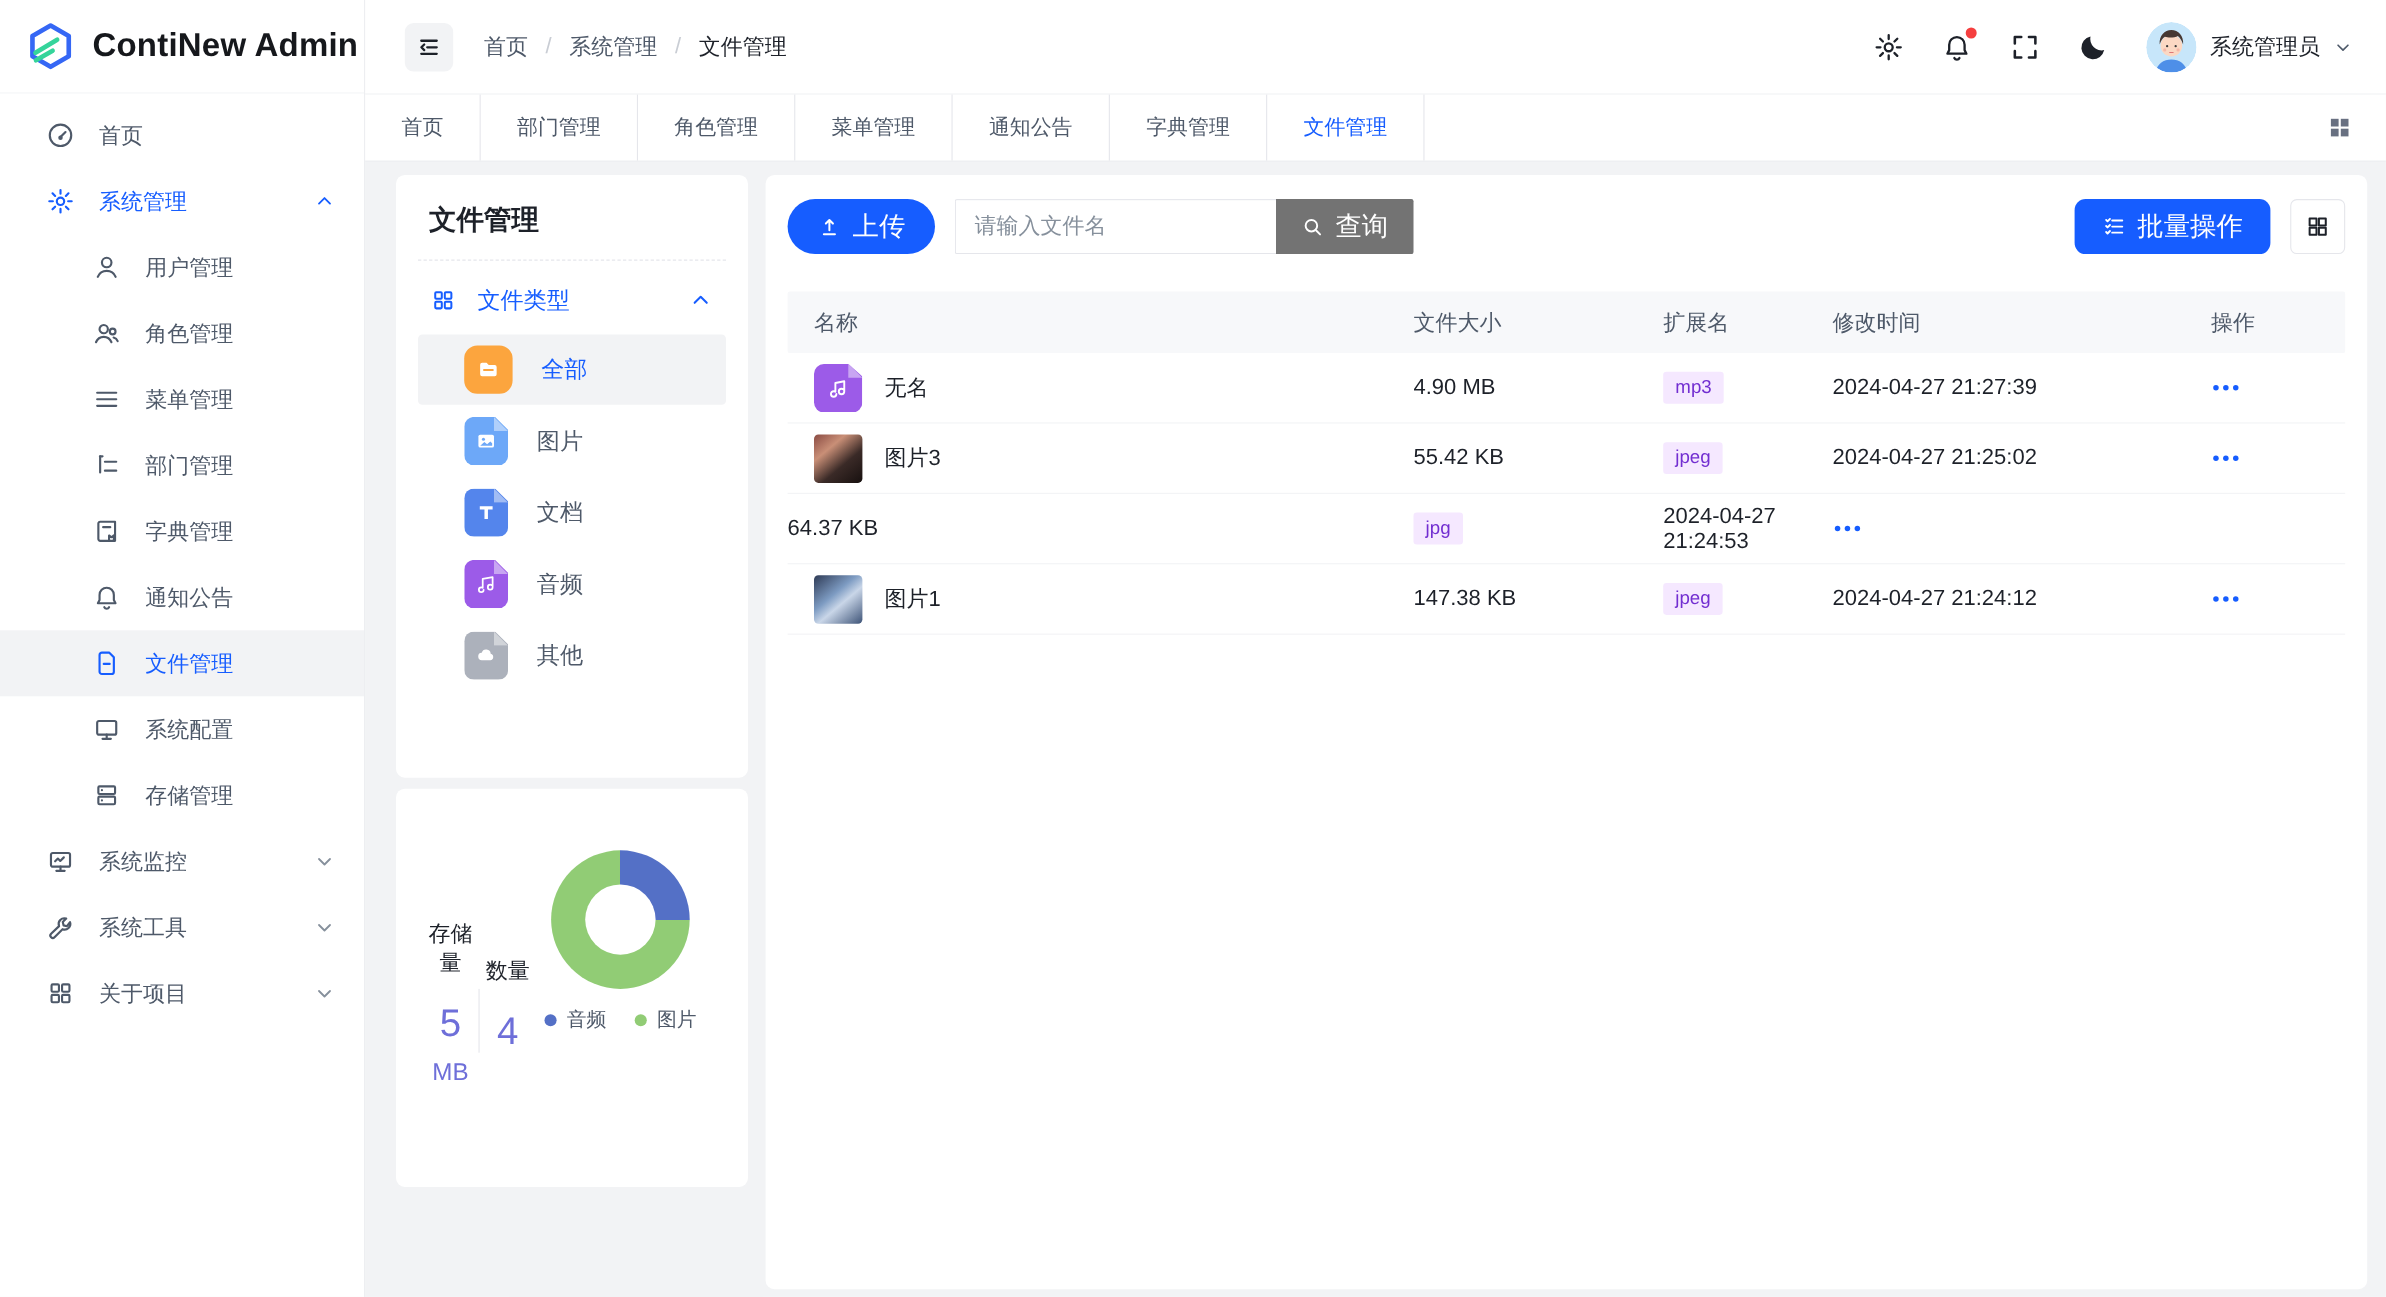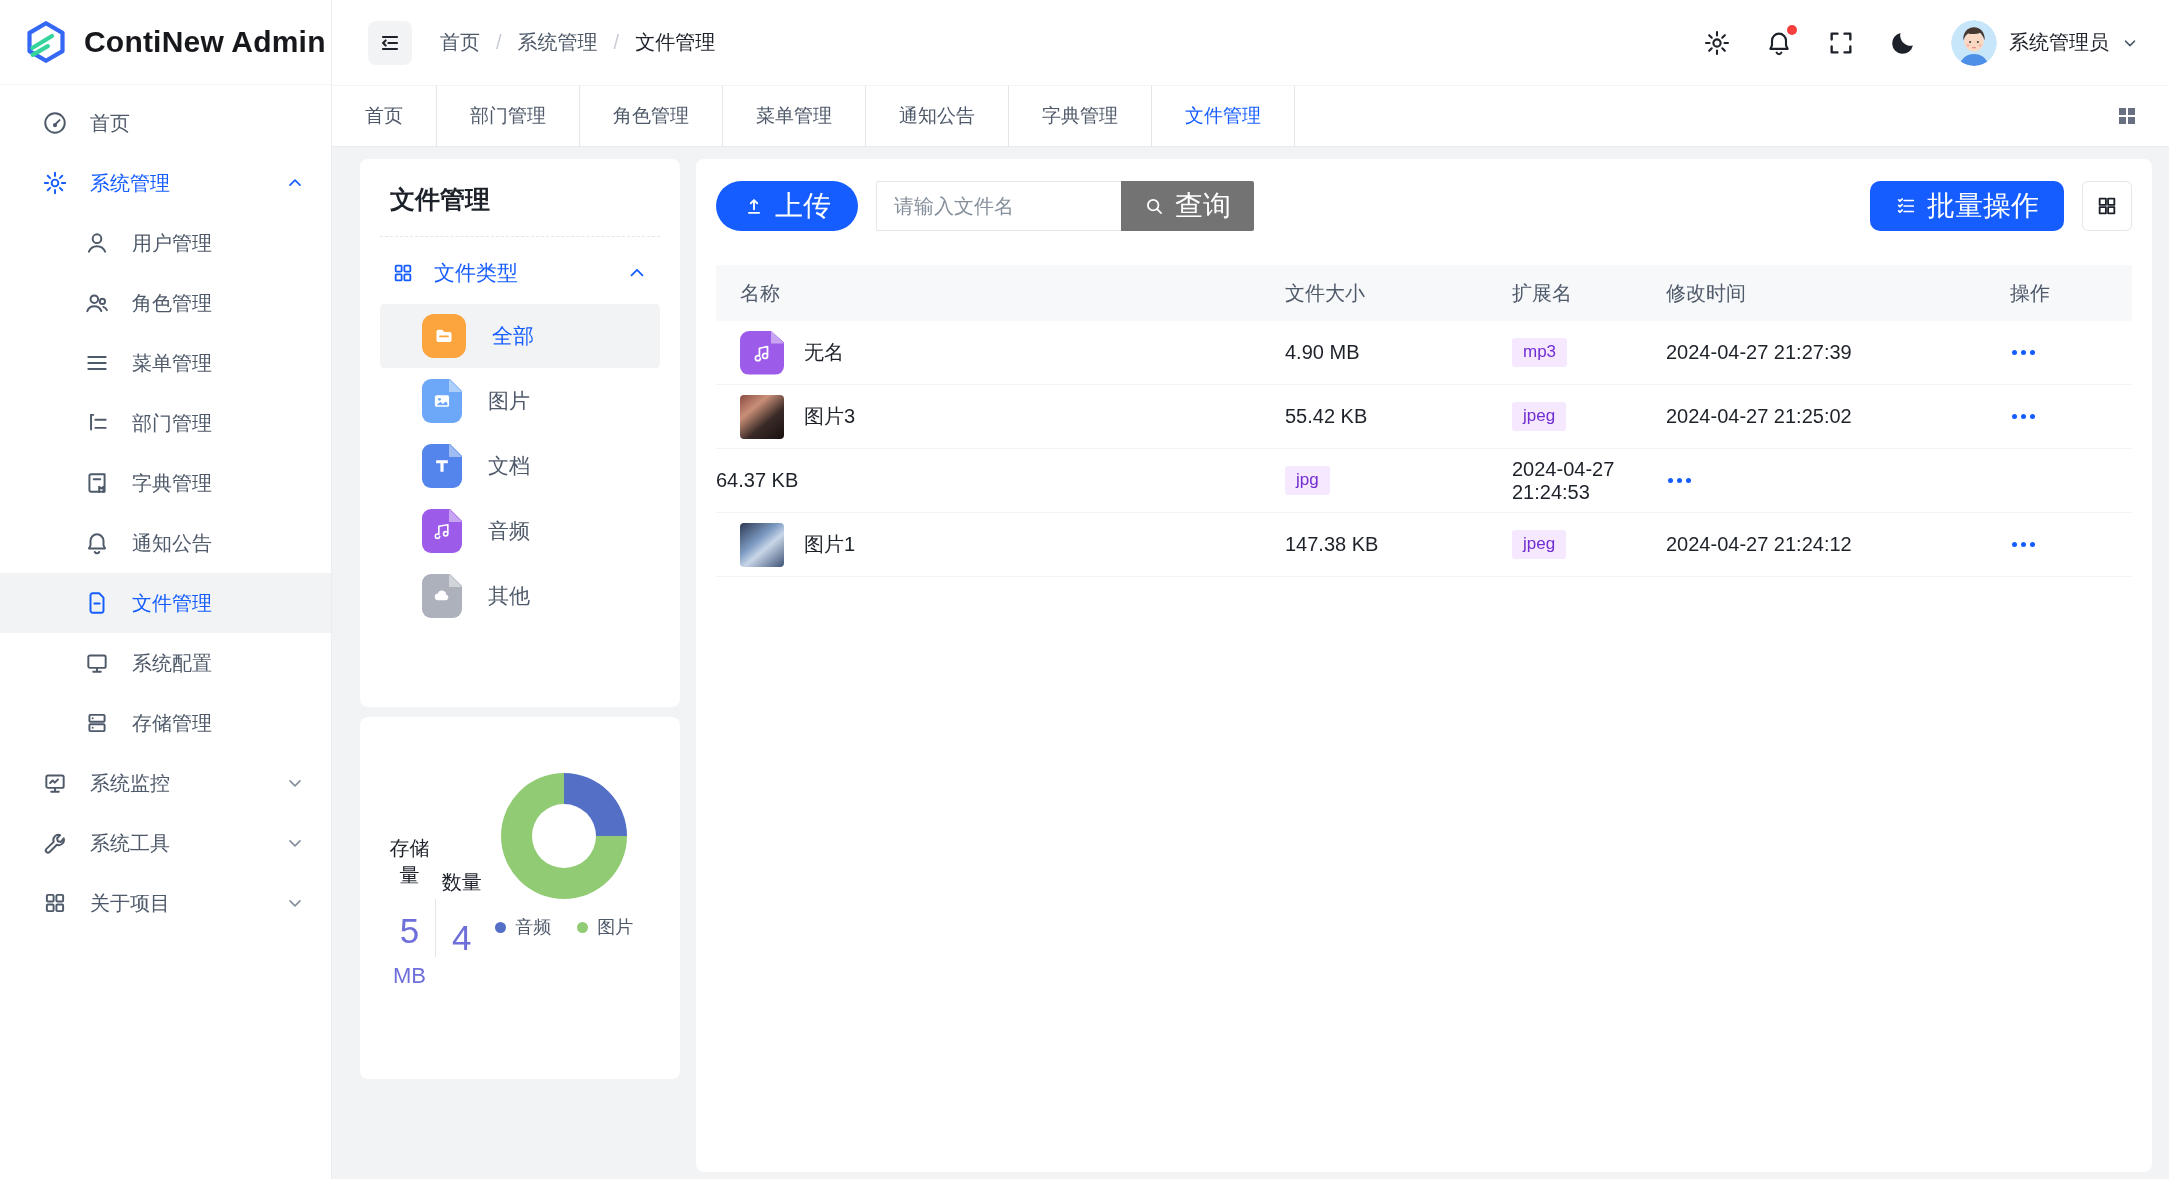--- a/index.html
+++ b/index.html
@@ -74,24 +74,24 @@
   .donut-wrap { display:flex; flex-direction:column; align-items:center; margin-top:26px; }
   .donut { width:126px; height:126px; border-radius:50%; position:relative; }
   .donut::after { content:''; position:absolute; inset:31px; background:#fff; border-radius:50%; }
   .legend { display:flex; gap:26px; margin-top:16px; }
   .legend-item { display:flex; align-items:center; gap:9px; font-size:18px; color:#4E5969; }
   .legend-dot { width:11px; height:11px; border-radius:50%; }
 
   
   .main-card { flex:1; padding:22px 20px; min-width:0; }
   .toolbar { display:flex; align-items:center; }
-  .btn { display:flex; align-items:center; justify-content:center; gap:10px; color:#fff; font-size:28px; border:none; cursor:pointer; }
+  .btn { display:flex; align-items:center; justify-content:center; gap:10px; color:#fff; font-size:24px; border:none; cursor:pointer; }
   .upload-btn { height:50px; padding:0 27px; border-radius:25px; }
   .search-group { display:flex; margin-left:18px; }
-  .search-input { width:245px; height:50px; border:1px solid #E5E6EB; border-right:none; border-radius:2px 0 0 2px; padding:0 17px; font-size:20px; color:#1D2129; outline:none; font-family:inherit; }
+  .search-input { width:292px; height:50px; border:1px solid #E5E6EB; border-right:none; border-radius:2px 0 0 2px; padding:0 17px; font-size:20px; color:#1D2129; outline:none; font-family:inherit; }
   .search-input::placeholder { color:#86909C; }
   .query-btn { height:50px; padding:0 23px; border-radius:0 2px 2px 0; }
   .toolbar-spacer { flex:1; }
   .batch-btn { height:50px; padding:3px 25px; border-radius:10px; }
   .view-btn { width:50px; height:50px; margin-left:18px; background:#fff; border:1px solid #E5E6EB; border-radius:6px; display:grid; place-items:center; cursor:pointer; }
 
   
   .tbl { margin-top:34px; }
   .tbl-header, .tbl-row { display:grid; grid-template-columns:569px 227px 154px 344px 1fr; align-items:center; }
   .tbl-header { height:56px; background:#F7F8FA; border-radius:2px; font-size:20px; color:#4E5969; }

